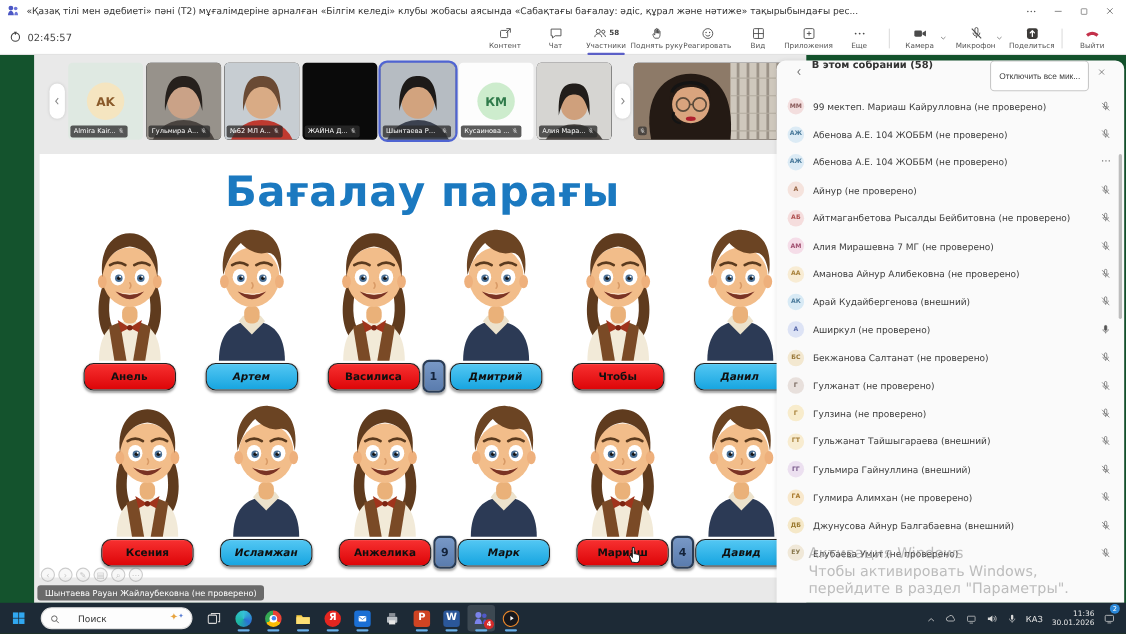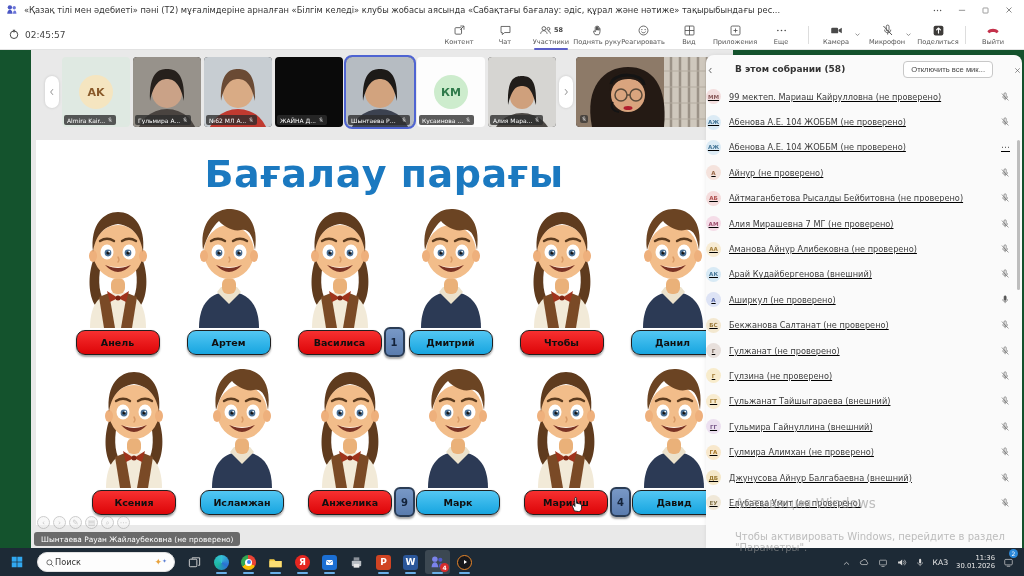--- a/index.html
+++ b/index.html
@@ -56,61 +56,61 @@
   .kids-row{position:absolute;left:0;right:0;display:flex;justify-content:space-around;
     padding:0 4px;}
   .kids-row.r1{top:60px;padding-left:26px;}
   .kids-row.r2{top:220px;justify-content:flex-end;}
   .kid{position:relative;width:108px;display:flex;flex-direction:column;align-items:center;}
   .plate-wrap{position:relative;margin-top:-4px;}
   .plate{width:84px;height:25px;border-radius:9px;border:1.5px solid #202020;
     display:flex;align-items:center;justify-content:center;font-size:9.5px;font-weight:bold;
     color:#101010;box-shadow:0 1.5px 2px rgba(0,0,0,.35);}
   .plate.red{background:linear-gradient(180deg,#f73030,#dd0508);}
-  .plate.blue{background:linear-gradient(180deg,#53c7f3,#17a5e0);}
+  .plate.blue{background:linear-gradient(180deg,#53c7f3,#17a5e0);font-style:italic;}
   .score{position:absolute;left:86px;top:-3px;width:21px;height:30px;border-radius:6px;
     background:linear-gradient(180deg,#7898c6,#5a7cae);border:2px solid #2a3c55;
     display:flex;align-items:center;justify-content:center;font-size:10px;font-weight:bold;
     color:#14233a;box-shadow:0 1.5px 2px rgba(0,0,0,.35);}
   .cursor{position:absolute;left:46px;top:6px;z-index:5;}
 
   .pcontrols{position:absolute;left:6px;top:466px;display:flex;gap:3px;opacity:.5;}
   .pcontrols .pc{width:13px;height:13px;border-radius:50%;border:1px solid #999;
     background:#f2f2f2;color:#888;font-size:7.5px;display:flex;align-items:center;
     justify-content:center;line-height:1;}
   .ptag{position:absolute;left:3px;top:482px;background:rgba(92,92,92,.9);color:#fff;
     font-size:7.4px;padding:2.5px 7px;border-radius:3px;white-space:nowrap;}
 
   
   .panel{position:absolute;left:706px;top:55px;width:316px;height:493px;background:#fafafa;
     border-radius:8px 8px 0 0;box-shadow:0 0 4px rgba(0,0,0,.08);overflow:hidden;}
-  .p-head{height:28px;display:flex;align-items:center;gap:20px;padding:0 0;}
+  .p-head{height:28px;display:flex;gap:7px;padding:0 16px;}
   .p-title{font-size:9px;font-weight:bold;color:#333;white-space:nowrap;}
   .muteall{margin-left:auto;border:1px solid #c8c8c8;background:#fff;border-radius:4px;
     font-size:7.6px;color:#444;padding:3px 7px;white-space:nowrap;}
   .p-list{position:absolute;top:29px;left:0;right:0;bottom:0;}
-  .p-row{height:25.4px;display:flex;align-items:center;gap:8px;padding:0 12px 0 0;text-decoration:underline;}
+  .p-row{height:25.4px;display:flex;align-items:center;gap:8px;padding:0 12px 0 10px;}
   .p-av{width:15px;height:15px;border-radius:50%;display:flex;align-items:center;
     justify-content:center;font-size:5.6px;font-weight:bold;flex:0 0 auto;}
   .p-name{flex:1;font-size:8.2px;color:#3c3c3c;white-space:nowrap;overflow:hidden;
     text-overflow:ellipsis;}
   .p-mic{flex:0 0 auto;display:flex;align-items:center;color:#5f5f5f;font-size:9px;}
   .p-scroll{position:absolute;right:2px;top:85px;width:3px;height:150px;background:#bdbdbd;
     border-radius:2px;}
 
   .watermark{position:absolute;left:735px;top:495px;width:285px;pointer-events:none;z-index:8;}
   .watermark .w1{font-size:13.5px;color:rgba(150,150,150,.62);}
-  .watermark .w2{font-size:10px;color:rgba(150,150,150,.62);margin-top:20px;}
+  .watermark .w2{font-size:13px;color:rgba(150,150,150,.62);margin-top:2px;}
 
   
   .taskbar{position:absolute;left:0;right:0;bottom:0;height:28px;background:#1d2a36;
     display:flex;align-items:center;padding:0 4px;gap:2px;}
   .tb-start{width:26px;height:24px;display:flex;align-items:center;justify-content:center;}
   .search{width:138px;height:20px;background:#fdfdfd;border:1px solid #e0e0e0;
-    border-radius:10px;display:flex;align-items:center;gap:0;padding:0 7px;margin:0 5px;}
+    border-radius:10px;display:flex;align-items:center;gap:16px;padding:0 7px;margin:0 5px;}
   .search .q{font-size:8.2px;color:#333;flex:1;}
   .search .spark{font-size:9px;line-height:1;}
   .app{position:relative;width:25px;height:24px;display:flex;align-items:center;
     justify-content:center;border-radius:3px;}
   .app.active{background:rgba(255,255,255,.14);}
   .app .run{position:absolute;bottom:0;left:7px;right:7px;height:2px;border-radius:1px;
     background:#6ab0e8;}
   .app .badge{position:absolute;right:1px;bottom:2px;min-width:9px;height:9px;border-radius:5px;
     background:#d62b2b;color:#fff;font-size:6px;font-weight:bold;display:flex;align-items:center;
     justify-content:center;padding:0 1px;}

